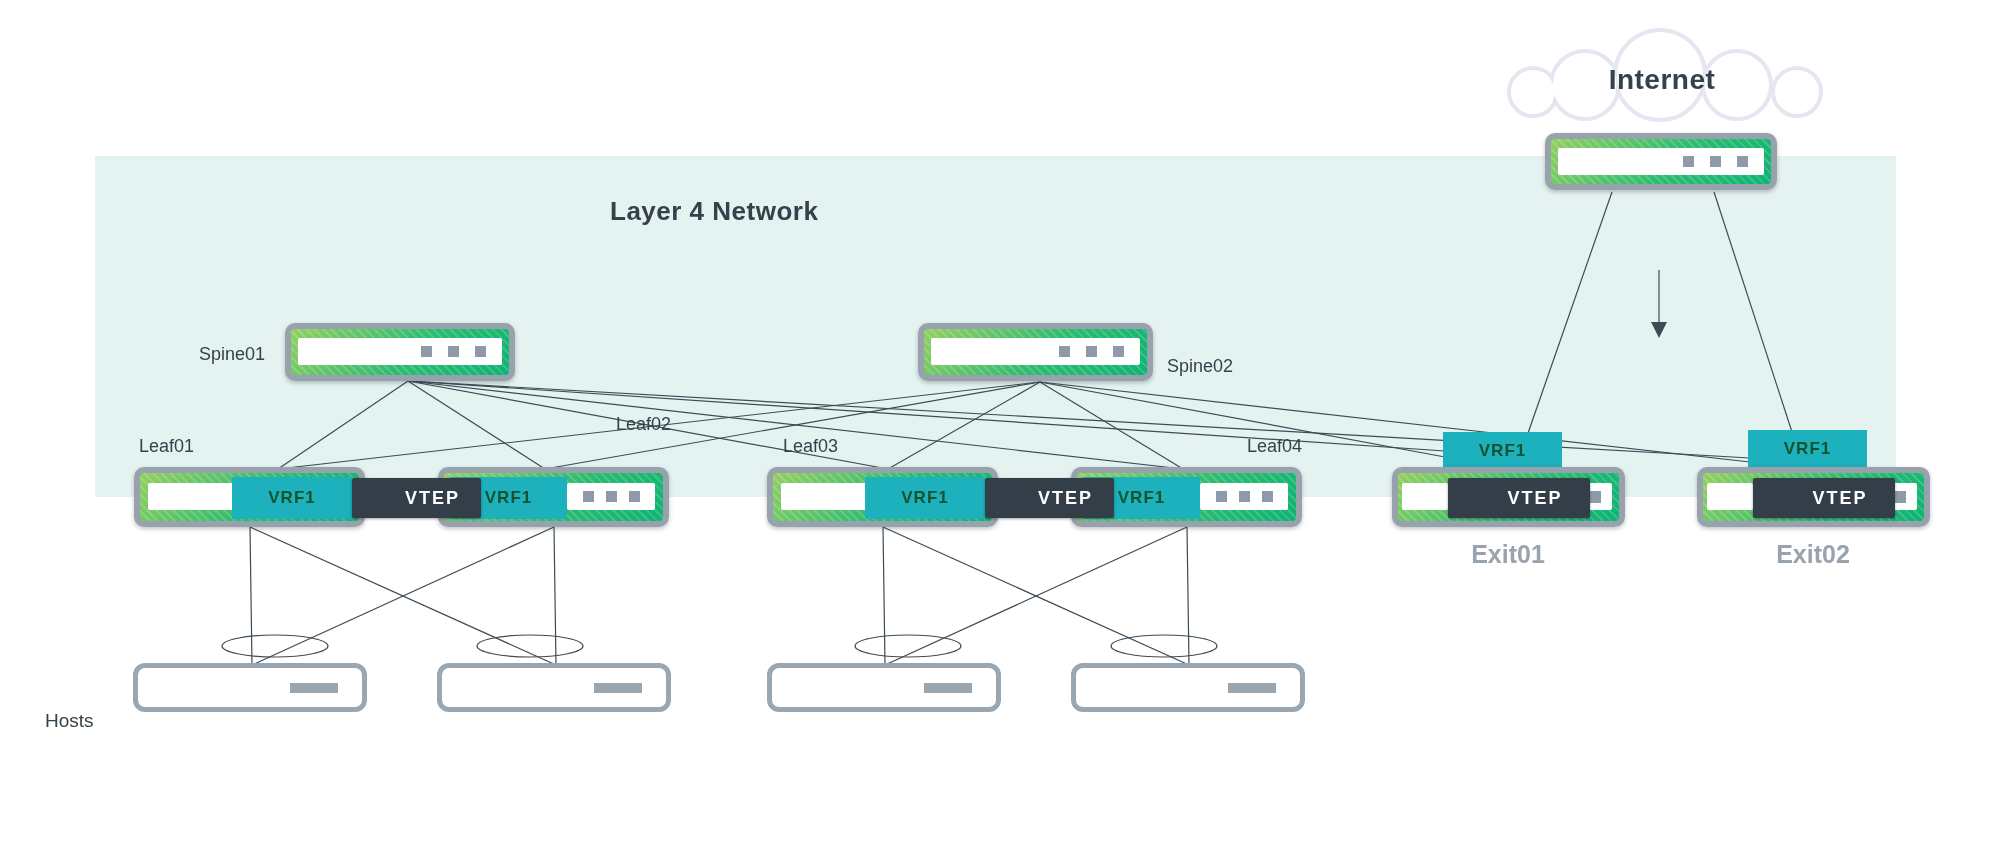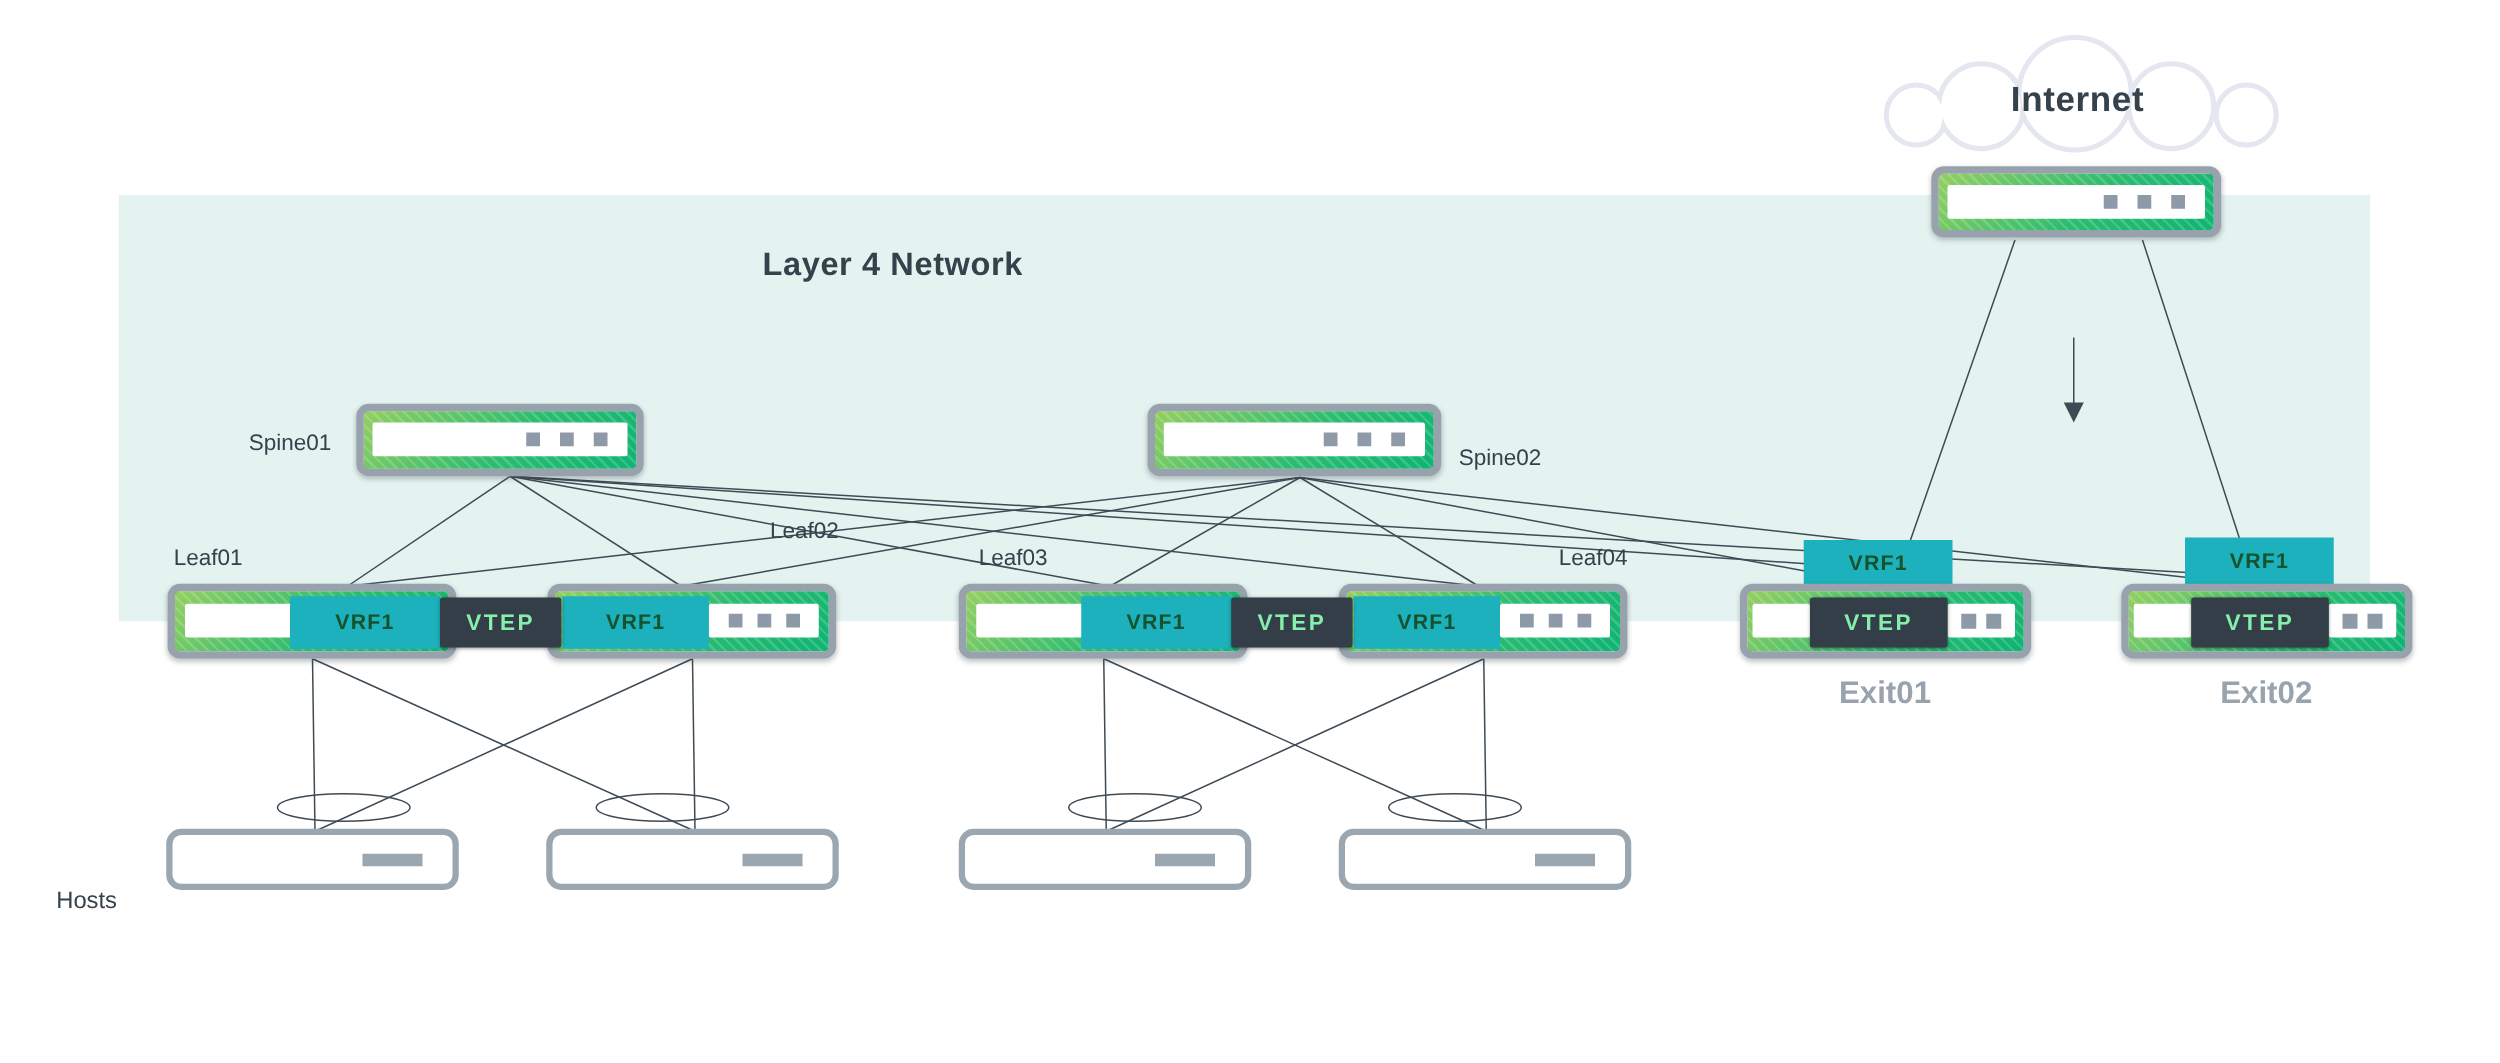--- a/index.html
+++ b/index.html
@@ -26,23 +26,23 @@
     box-shadow:0 2px 4px rgba(50,60,70,.30);}
   .strip{position:absolute;background:#fff;border-radius:2px;display:flex;align-items:center;
     justify-content:flex-end;gap:16px;padding-right:16px;box-sizing:border-box;}
   .strip.centered{justify-content:center;padding-right:0;gap:12px;}
   .strip.empty{justify-content:flex-start;padding:0;}
   .sq{width:11px;height:11px;background:var(--port);flex:0 0 auto;}
   .sq.small{width:12px;height:12px;}
   .vrf{position:absolute;background:var(--teal);color:#14532d;font-weight:bold;font-size:17px;
     letter-spacing:1px;display:flex;align-items:center;justify-content:center;}
   .vrf.over{z-index:4;} .vrf.under{z-index:2;}
-  .vtep{position:absolute;z-index:5;background:var(--dark);color:#86efac;font-weight:bold;font-size:18px;
+  .vtep{position:absolute;z-index:5;background:var(--dark);color:#ffffff;font-weight:bold;font-size:18px;
     letter-spacing:2px;display:flex;align-items:center;justify-content:center;border-radius:2px;
-    box-shadow:0 1px 3px rgba(0,0,0,.35);}
+    box-shadow:0 1px 3px rgba(0,0,0,.35);padding-left:32px;}
   .lbl{position:absolute;z-index:6;font-size:18px;color:var(--label);white-space:nowrap;}
   .lbl.right{text-align:right;}
   .lbl.muted{color:var(--muted);font-weight:bold;font-size:25px;text-align:center;}
   .lbl.big{font-size:28px;font-weight:bold;text-align:center;letter-spacing:.5px;}
   .lbl.hosts{font-size:19px;margin-top:32px;}
   .host{position:absolute;z-index:3;box-sizing:border-box;width:234px;height:49px;background:#fff;
     border:5px solid var(--hostgray);border-radius:12px;}
   .host .bar{position:absolute;right:24px;top:50%;margin-top:-5px;width:48px;height:10px;background:var(--hostgray);}
 </style>
 </head>

